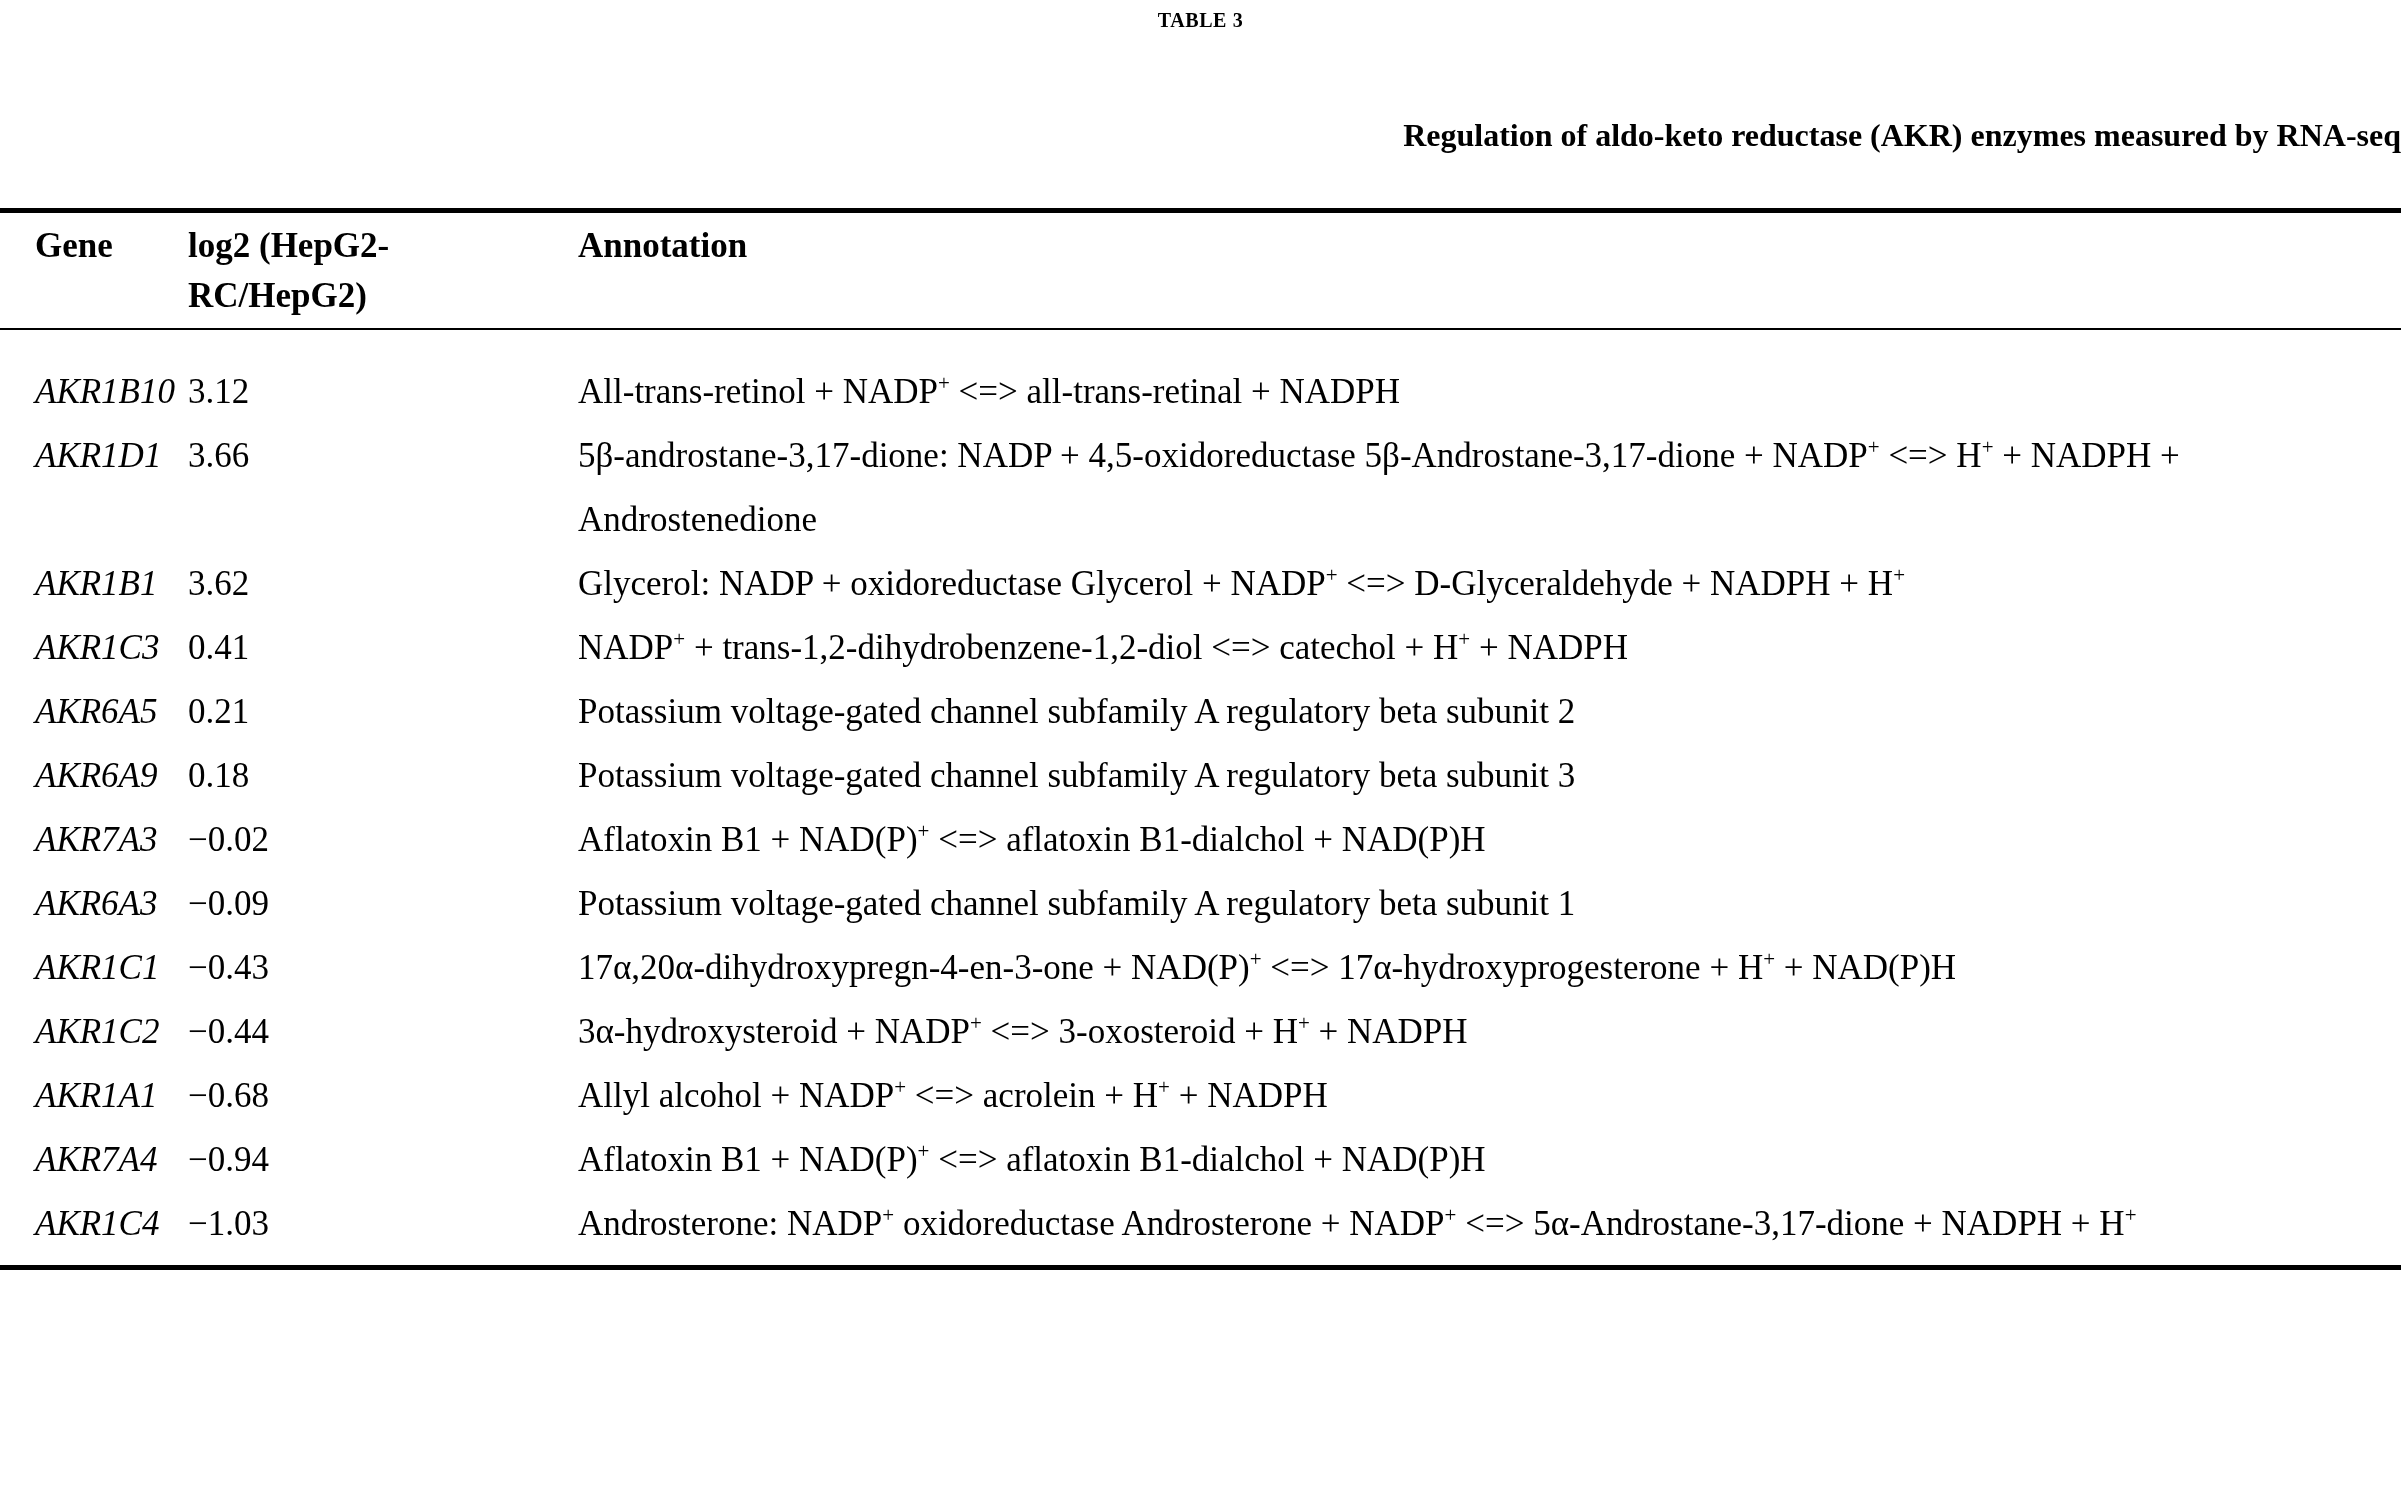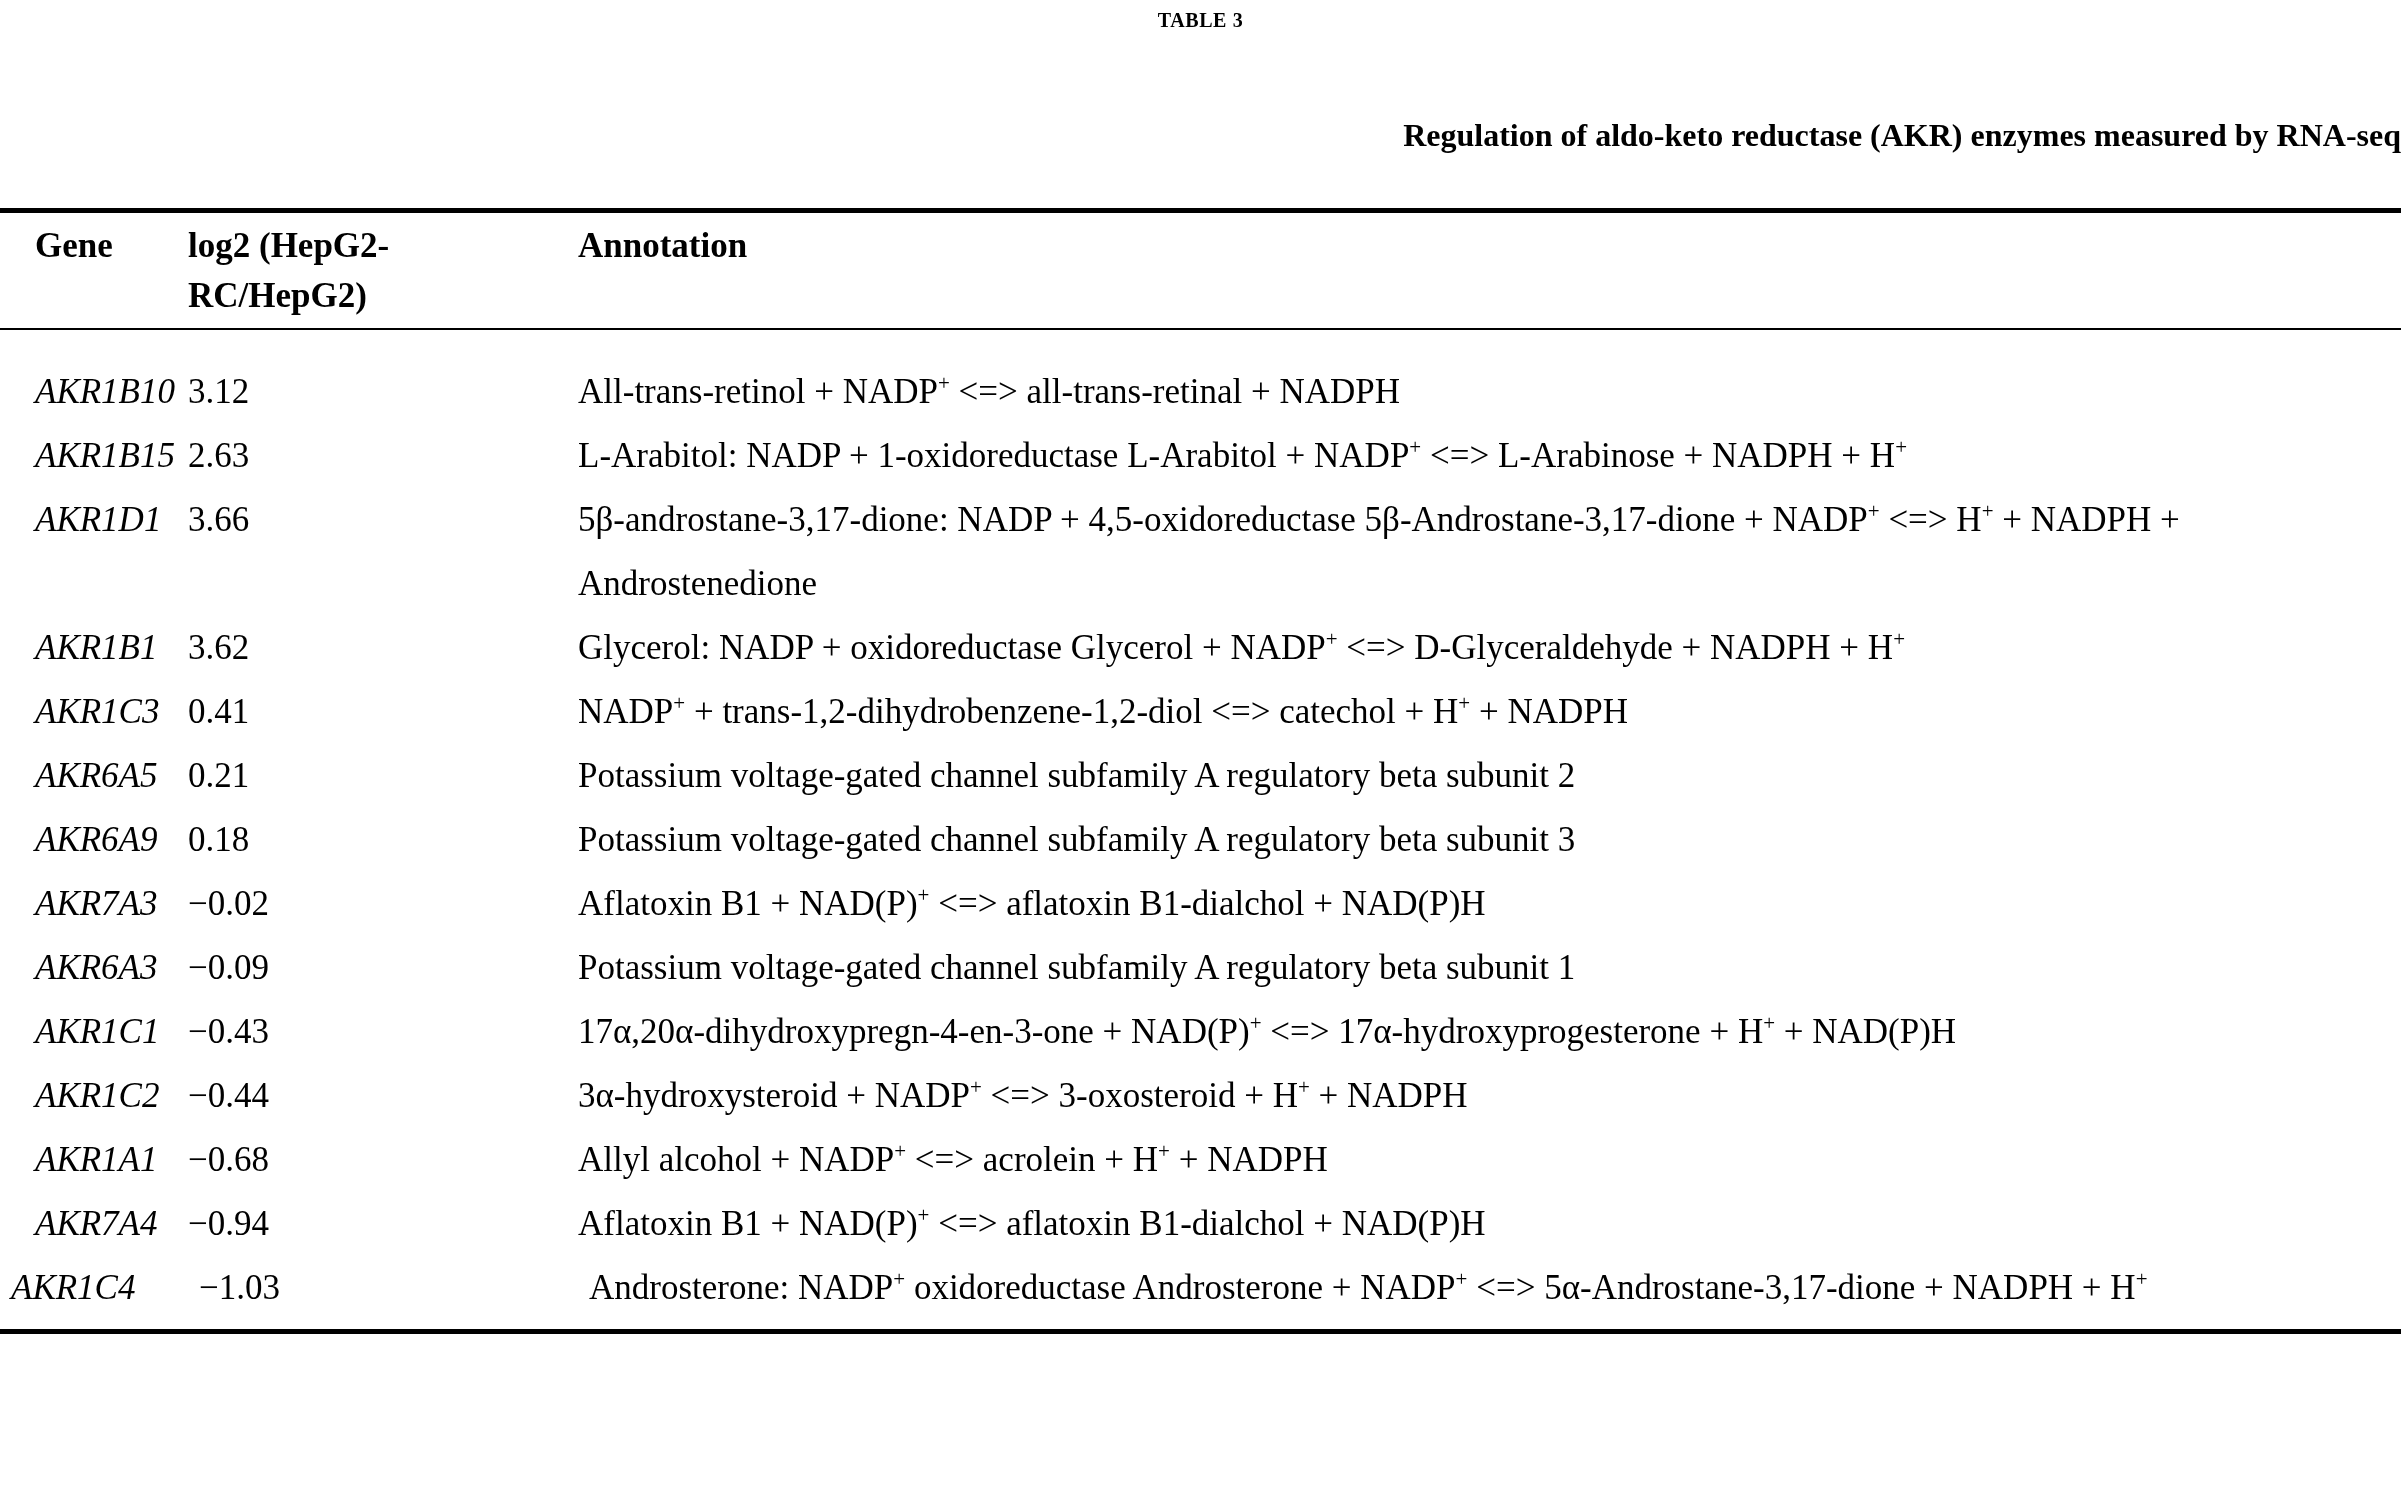--- a/index.html
+++ b/index.html
@@ -59,21 +59,21 @@
     padding: 0;
   }
   td.cell-gene {
     font-style: italic;
     padding-left: 35px;
   }
   td.cell-annotation {
     padding-right: 148px;
   }
   tbody tr:first-child td { padding-top: 30px; }
-  tbody tr:last-child td { padding-bottom: 9px; padding-left: 11px; }
+  tbody tr:last-child td { padding-bottom: 9px; }
   sup {
     font-size: 0.6em;
     line-height: 0;
     vertical-align: super;
   }
 </style>
 </head>
 <body>
 
 <div class="table-caption">TABLE 3</div>
@@ -99,25 +99,20 @@
       </th>
     </tr>
   </thead>
   <tbody>
   <tr>
     <td class="cell-gene">AKR1B10</td>
     <td class="cell-log2">3.12</td>
     <td class="cell-annotation">All-trans-retinol + NADP<sup>+</sup> &lt;=&gt; all-trans-retinal + NADPH</td>
   </tr>
 
-  <tr>
-    <td class="cell-gene">AKR1B15</td>
-    <td class="cell-log2">2.63</td>
-    <td class="cell-annotation">L-Arabitol: NADP + 1-oxidoreductase L-Arabitol + NADP<sup>+</sup> &lt;=&gt; L-Arabinose + NADPH + H<sup>+</sup></td>
-  </tr>
 
   <tr>
     <td class="cell-gene">AKR1D1</td>
     <td class="cell-log2">3.66</td>
     <td class="cell-annotation">5β-androstane-3,17-dione: NADP + 4,5-oxidoreductase 5β-Androstane-3,17-dione + NADP<sup>+</sup> &lt;=&gt; H<sup>+</sup> + NADPH + Androstenedione</td>
   </tr>
 
   <tr>
     <td class="cell-gene">AKR1B1</td>
     <td class="cell-log2">3.62</td>

